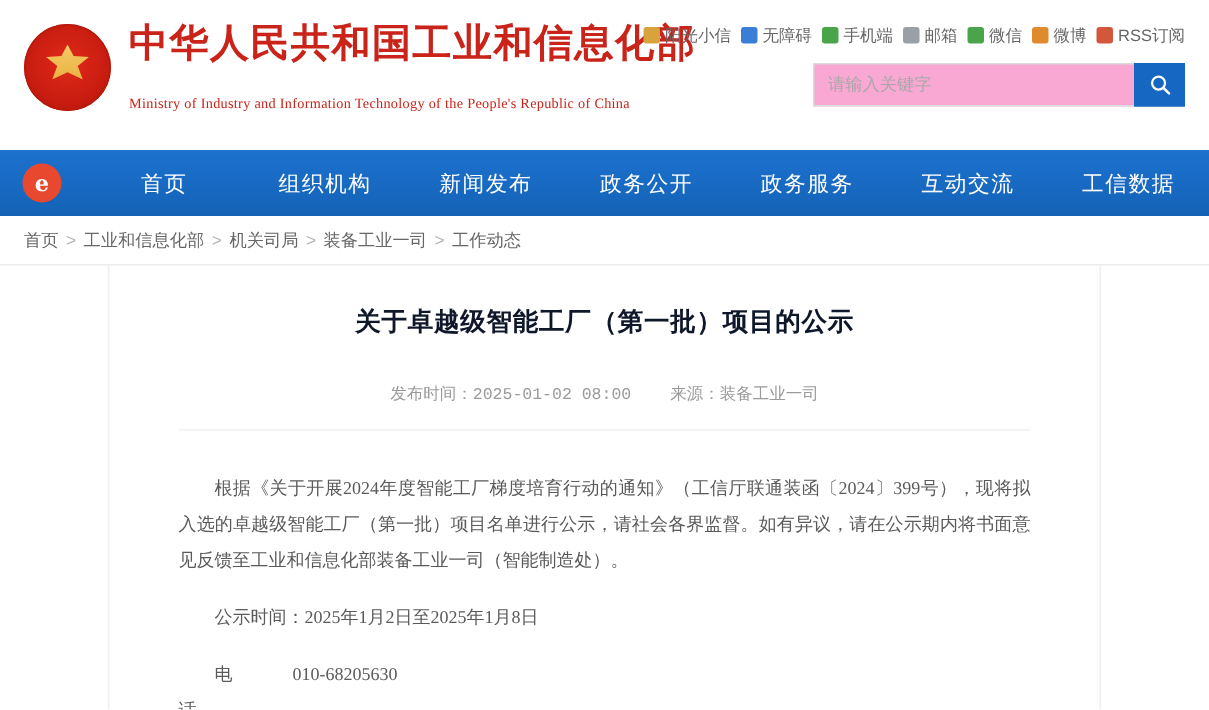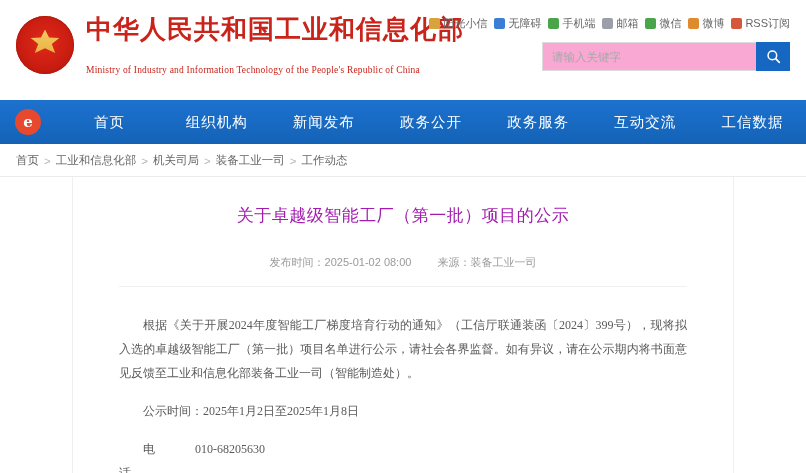--- a/index.html
+++ b/index.html
@@ -188,37 +188,37 @@
   .article {
     border-left: 1px solid #efefef;
     border-right: 1px solid #efefef;
     min-height: 290px;
     padding: 26px 46px 10px;
     position: relative;
   }
   .title {
     text-align: center;
     font-size: 17px;
-    font-weight: normal;
-    color: #a21caf;
+    font-weight: bold;
+    color: #0f172a;
     letter-spacing: .5px;
     font-family: "DejaVu Sans", sans-serif;
     line-height: 1.5;
   }
   .meta {
     text-align: center;
     font-size: 11px;
     color: #9a9a9a;
     margin-top: 26px;
     padding-bottom: 16px;
     border-bottom: 1px solid #f0f0f0;
     display: flex;
     justify-content: center;
     gap: 26px;
-    font-family: Liberation Sans, sans-serif;
+    font-family: Liberation Mono, monospace;
   }
   .body {
     margin-top: 26px;
     font-size: 12px;
     line-height: 2.0;
     color: #5a5a5a;
     font-family: "Liberation Serif", serif;
   }
   .body p { margin: 0 0 14px; text-align: justify; }
   .indent { text-indent: 24px; }

